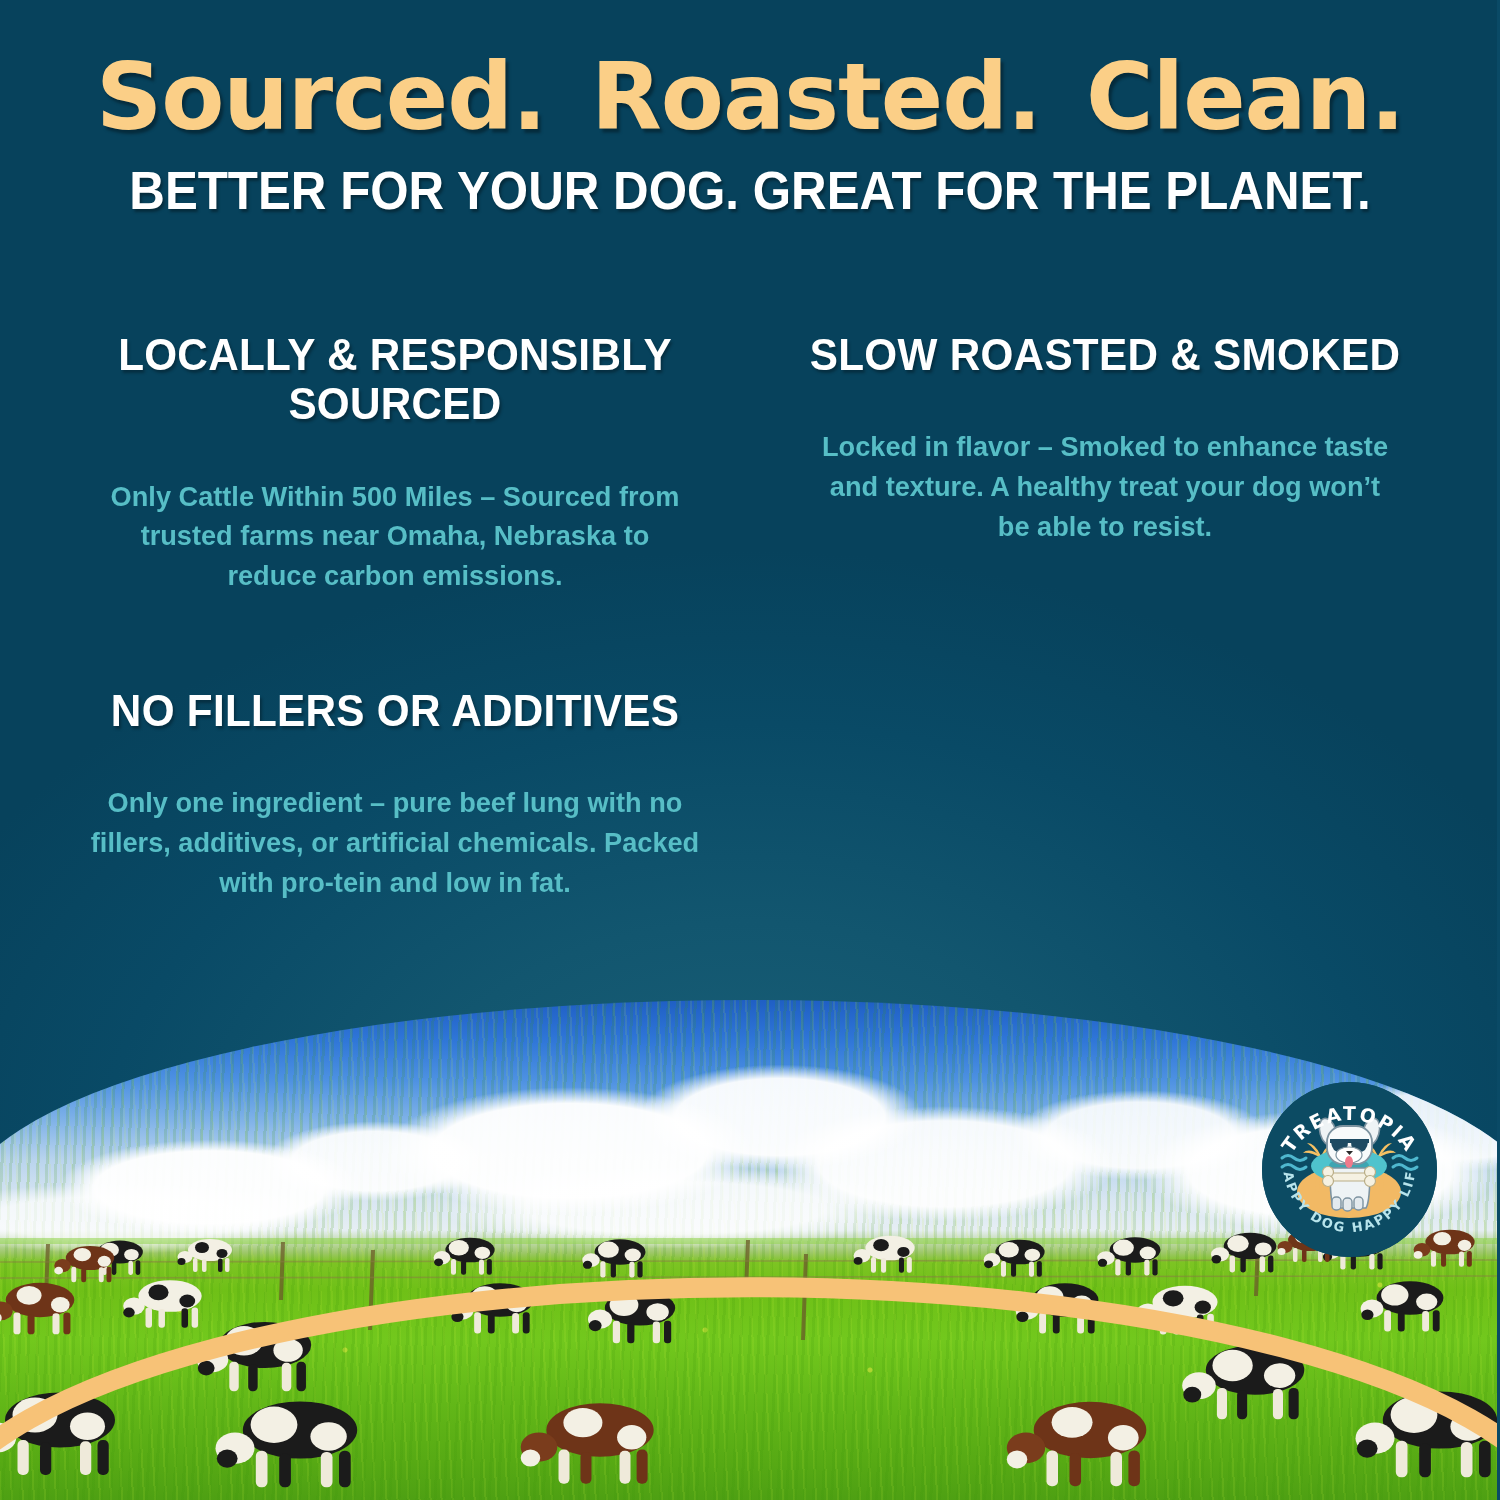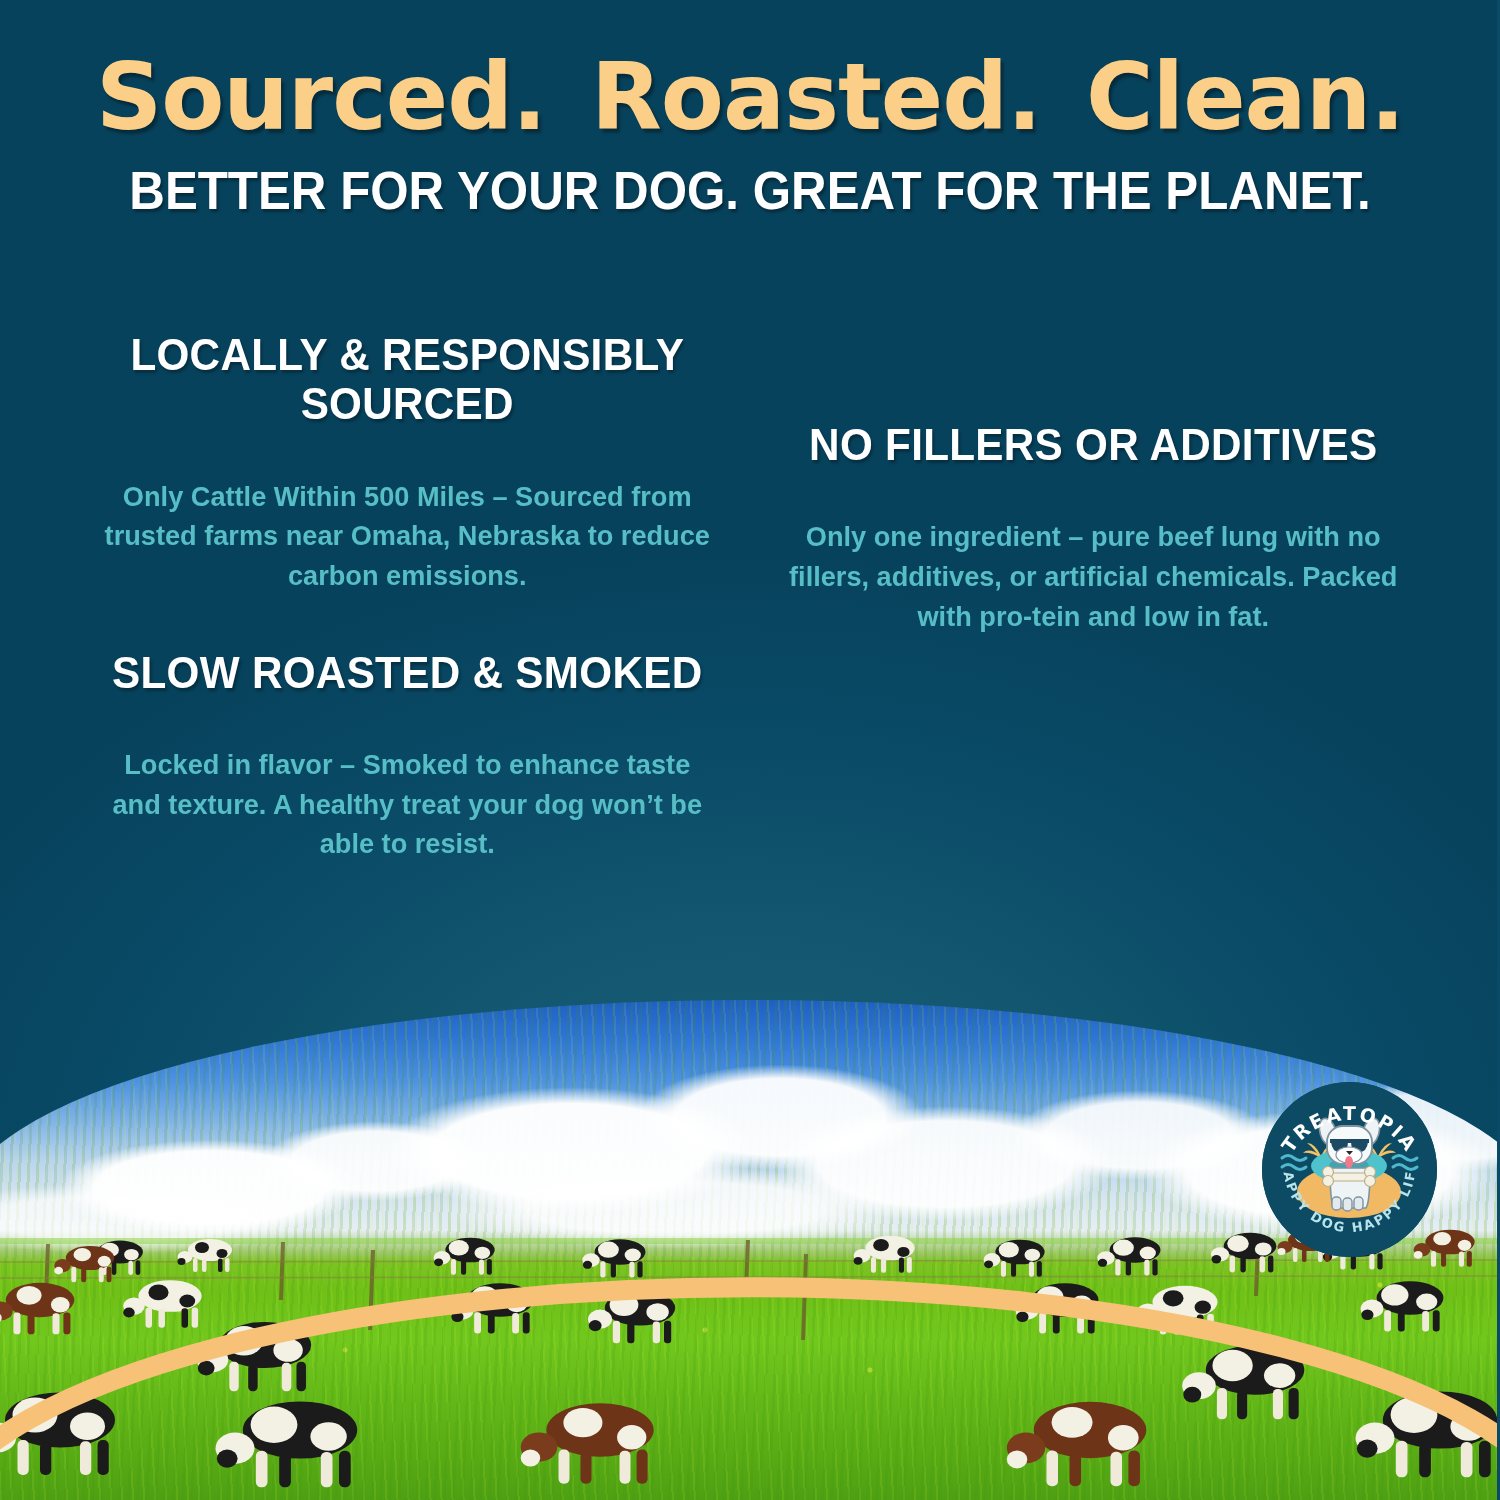--- a/index.html
+++ b/index.html
@@ -34,21 +34,20 @@
     transform:scaleX(0.93);
     text-shadow:2px 3px 3px rgba(0,0,0,0.35);
   }
 
   
   .grid{
     position:absolute;left:0;top:330px;width:1500px;
     display:grid;grid-template-columns:1fr 1fr;
     column-gap:60px;row-gap:0px;
     padding:0 70px;
-    gap:11px;
   }
   .cell{text-align:center;}
   .cell.r2{padding-top:90px;}
   .feat-title{
     margin:0;
     font-family:"Liberation Sans", sans-serif;
     font-weight:700;
     font-size:44px;line-height:1.12;
     color:#ffffff;
     letter-spacing:0.3px;
@@ -151,28 +150,28 @@
     <h2 class="subheadline">BETTER FOR YOUR DOG. GREAT FOR THE PLANET.</h2>
   </div>
 
   <div class="grid">
 
     <div class="cell left r1">
       <h3 class="feat-title">LOCALLY &amp; RESPONSIBLY SOURCED</h3>
       <p class="feat-body">Only Cattle Within 500 Miles – Sourced from trusted farms near Omaha, Nebraska to reduce carbon emissions.</p>
     </div>
 
+    <div class="cell right r1">
+      <h3 class="feat-title">SLOW ROASTED &amp; SMOKED</h3>
+      <p class="feat-body">Locked in flavor – Smoked to enhance taste and texture. A healthy treat your dog won’t be able to resist.</p>
+    </div>
+
     <div class="cell left r2">
       <h3 class="feat-title">NO FILLERS OR ADDITIVES</h3>
       <p class="feat-body">Only one ingredient – pure beef lung with no fillers, additives, or artificial chemicals. Packed with pro-tein and low in fat.</p>
-    </div>
-
-    <div class="cell right r1">
-      <h3 class="feat-title">SLOW ROASTED &amp; SMOKED</h3>
-      <p class="feat-body">Locked in flavor – Smoked to enhance taste and texture. A healthy treat your dog won’t be able to resist.</p>
     </div>
 
 
   </div>
 
   <div class="photo-wrap">
     <div class="photo-clip">
       <div class="photo">
         <div class="clouds"></div>
 

